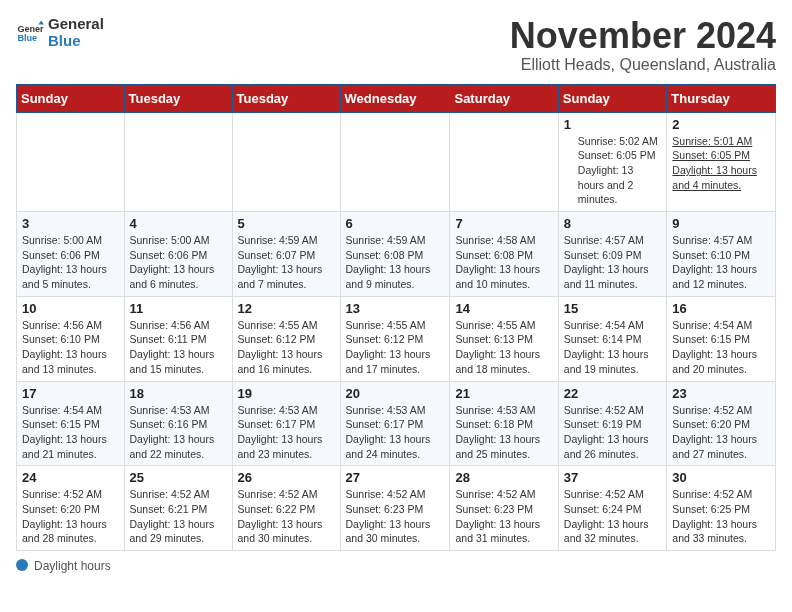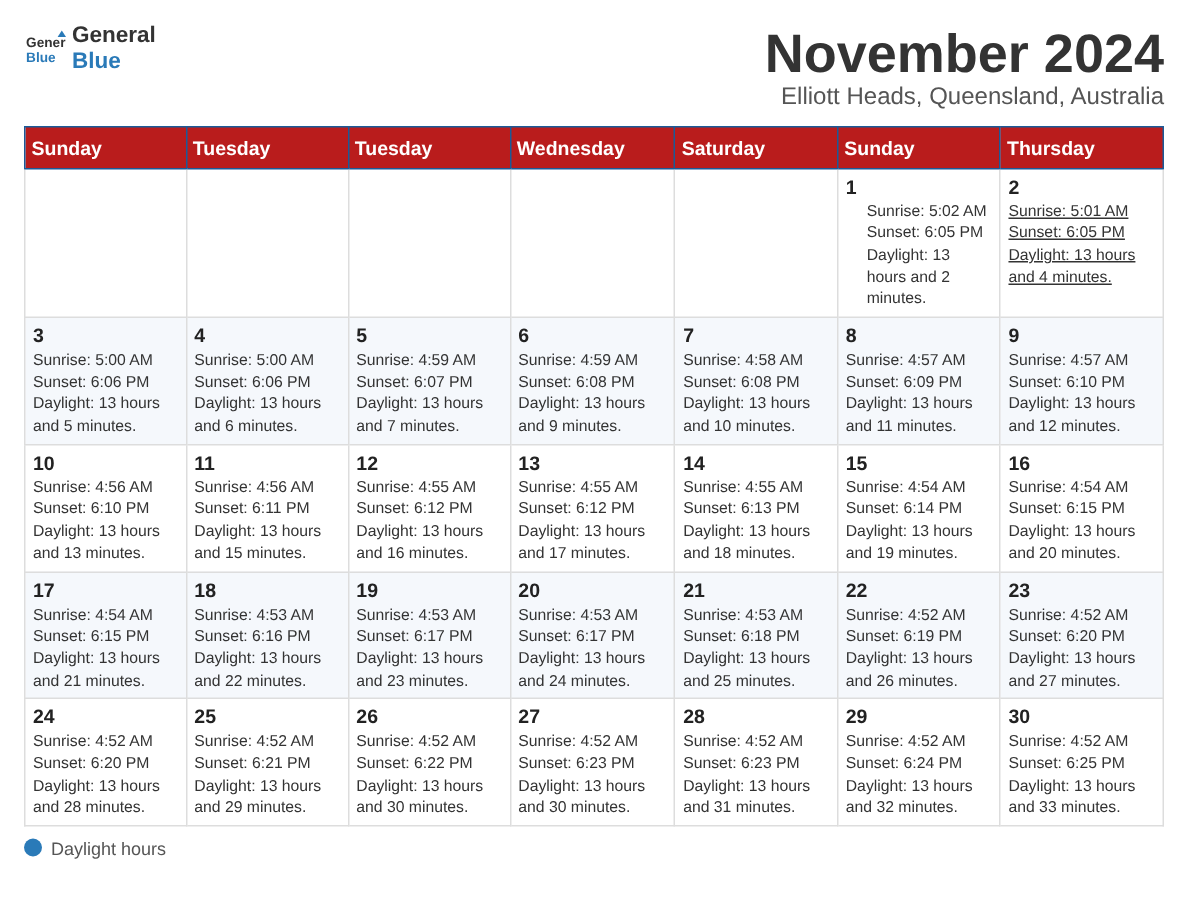--- a/index.html
+++ b/index.html
@@ -306,21 +306,21 @@
 Sunset: 6:23 PM
 Daylight: 13 hours and 30 minutes.</div>
         </td>
         <td>
           <div class="day-number">28</div>
           <div class="day-info" style="white-space: pre-line;">Sunrise: 4:52 AM
 Sunset: 6:23 PM
 Daylight: 13 hours and 31 minutes.</div>
         </td>
         <td>
-          <div class="day-number">29</div>
+          <div class="day-number">37</div>
           <div class="day-info" style="white-space: pre-line;">Sunrise: 4:52 AM
 Sunset: 6:24 PM
 Daylight: 13 hours and 32 minutes.</div>
         </td>
         <td>
           <div class="day-number">30</div>
           <div class="day-info" style="white-space: pre-line;">Sunrise: 4:52 AM
 Sunset: 6:25 PM
 Daylight: 13 hours and 33 minutes.</div>
         </td>

